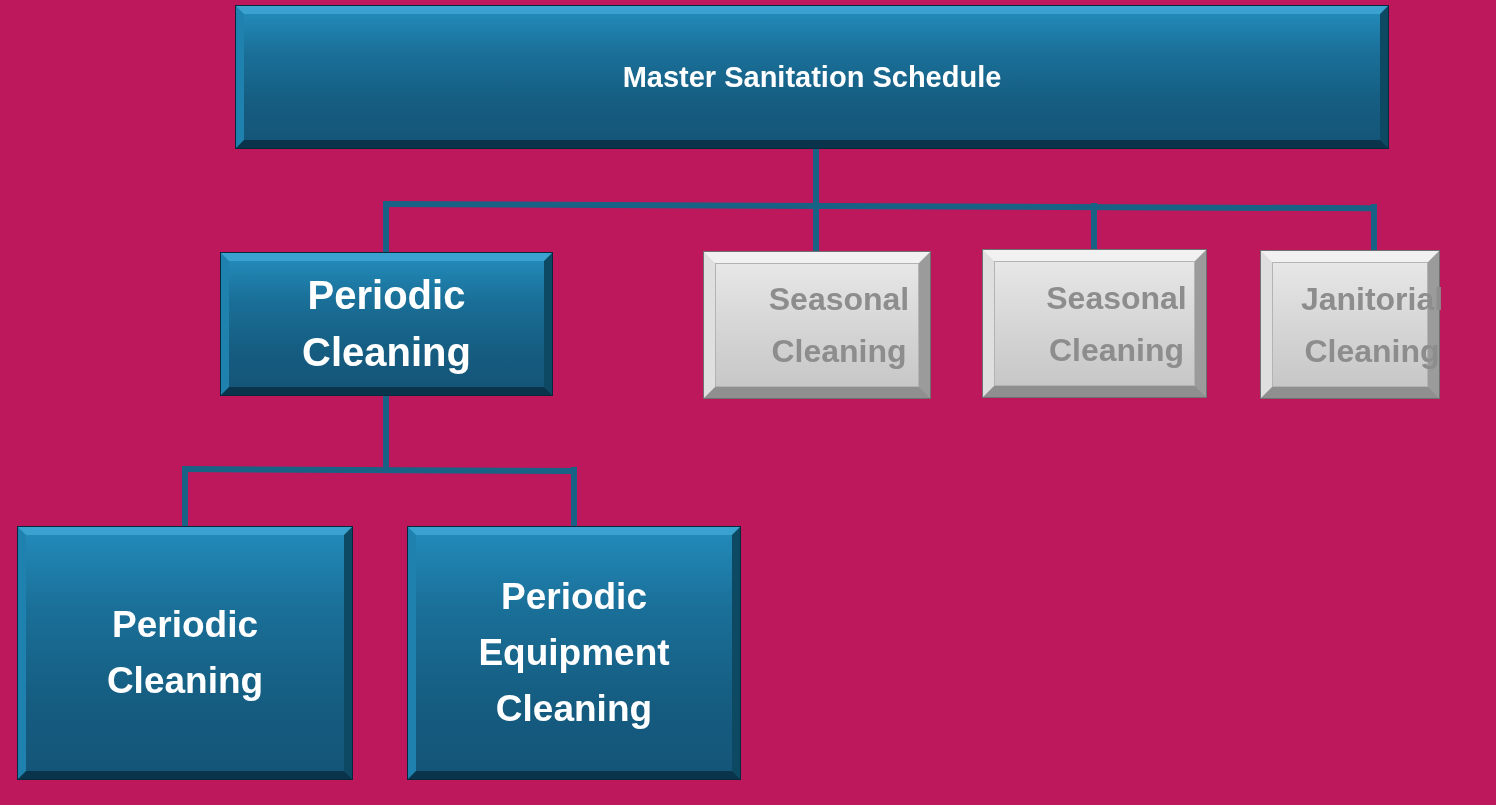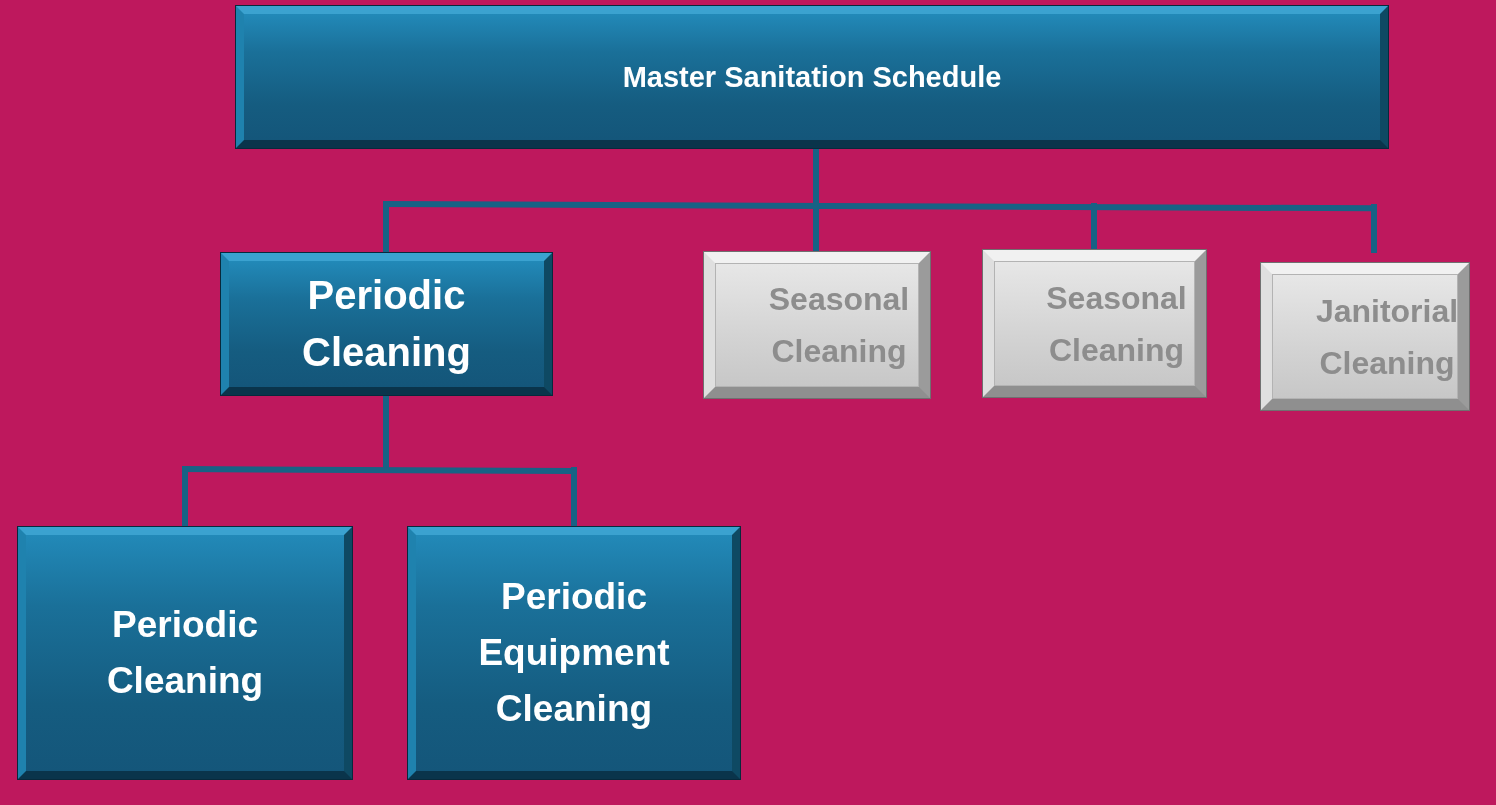--- a/index.html
+++ b/index.html
@@ -24,21 +24,21 @@
     border-color:#F1F1F1 #9B9B9B #8F8F8F #DFDFDF;
     background:linear-gradient(180deg,#E7E7E7 0%,#D3D3D3 60%,#C7C7C7 100%);
     box-shadow:0 0 0 1px #707070, inset 0 0 0 1px #B3B3B3;
     color:#8D8D8D;
     padding-left:44px;
   }
   .n-mss       {left:236px; top:6px;   width:1152px;height:142px;font-size:29px;line-height:42px;}
   .n-periodic  {left:221px; top:253px; width:331px; height:142px;font-size:40px;line-height:57px;}
   .n-seasonal  {left:704px; top:252px; width:226px; height:146px;font-size:32px;line-height:52px;}
   .n-routine   {left:983px; top:250px; width:223px; height:147px;font-size:32px;line-height:52px;}
-  .n-janitorial{left:1261px;top:251px; width:208px; height:147px;font-size:32px;line-height:52px;margin-top:12px;}
+  .n-janitorial{left:1261px;top:251px; width:178px; height:147px;font-size:32px;line-height:52px;}
   .n-pic       {left:18px;  top:527px; width:334px; height:252px;font-size:37px;line-height:56px;}
   .n-pec       {left:408px; top:527px; width:332px; height:252px;font-size:37px;line-height:56px;}
   .conn{position:absolute;background:#176285;}
   .c-mss-down       {left:813px; top:146px;width:6px;  height:60px;}
   .c-top-h          {left:383px; top:201px;width:994px;height:6px;transform:rotate(0.25deg);transform-origin:left top;}
   .c-drop-periodic  {left:383px; top:202px;width:6px;  height:53px;}
   .c-drop-seasonal  {left:813px; top:202px;width:6px;  height:52px;}
   .c-drop-routine   {left:1091px;top:203px;width:6px;  height:49px;}
   .c-drop-janitorial{left:1371px;top:204px;width:6px;  height:49px;}
   .c-periodic-down  {left:383px; top:394px;width:6px;  height:77px;}

